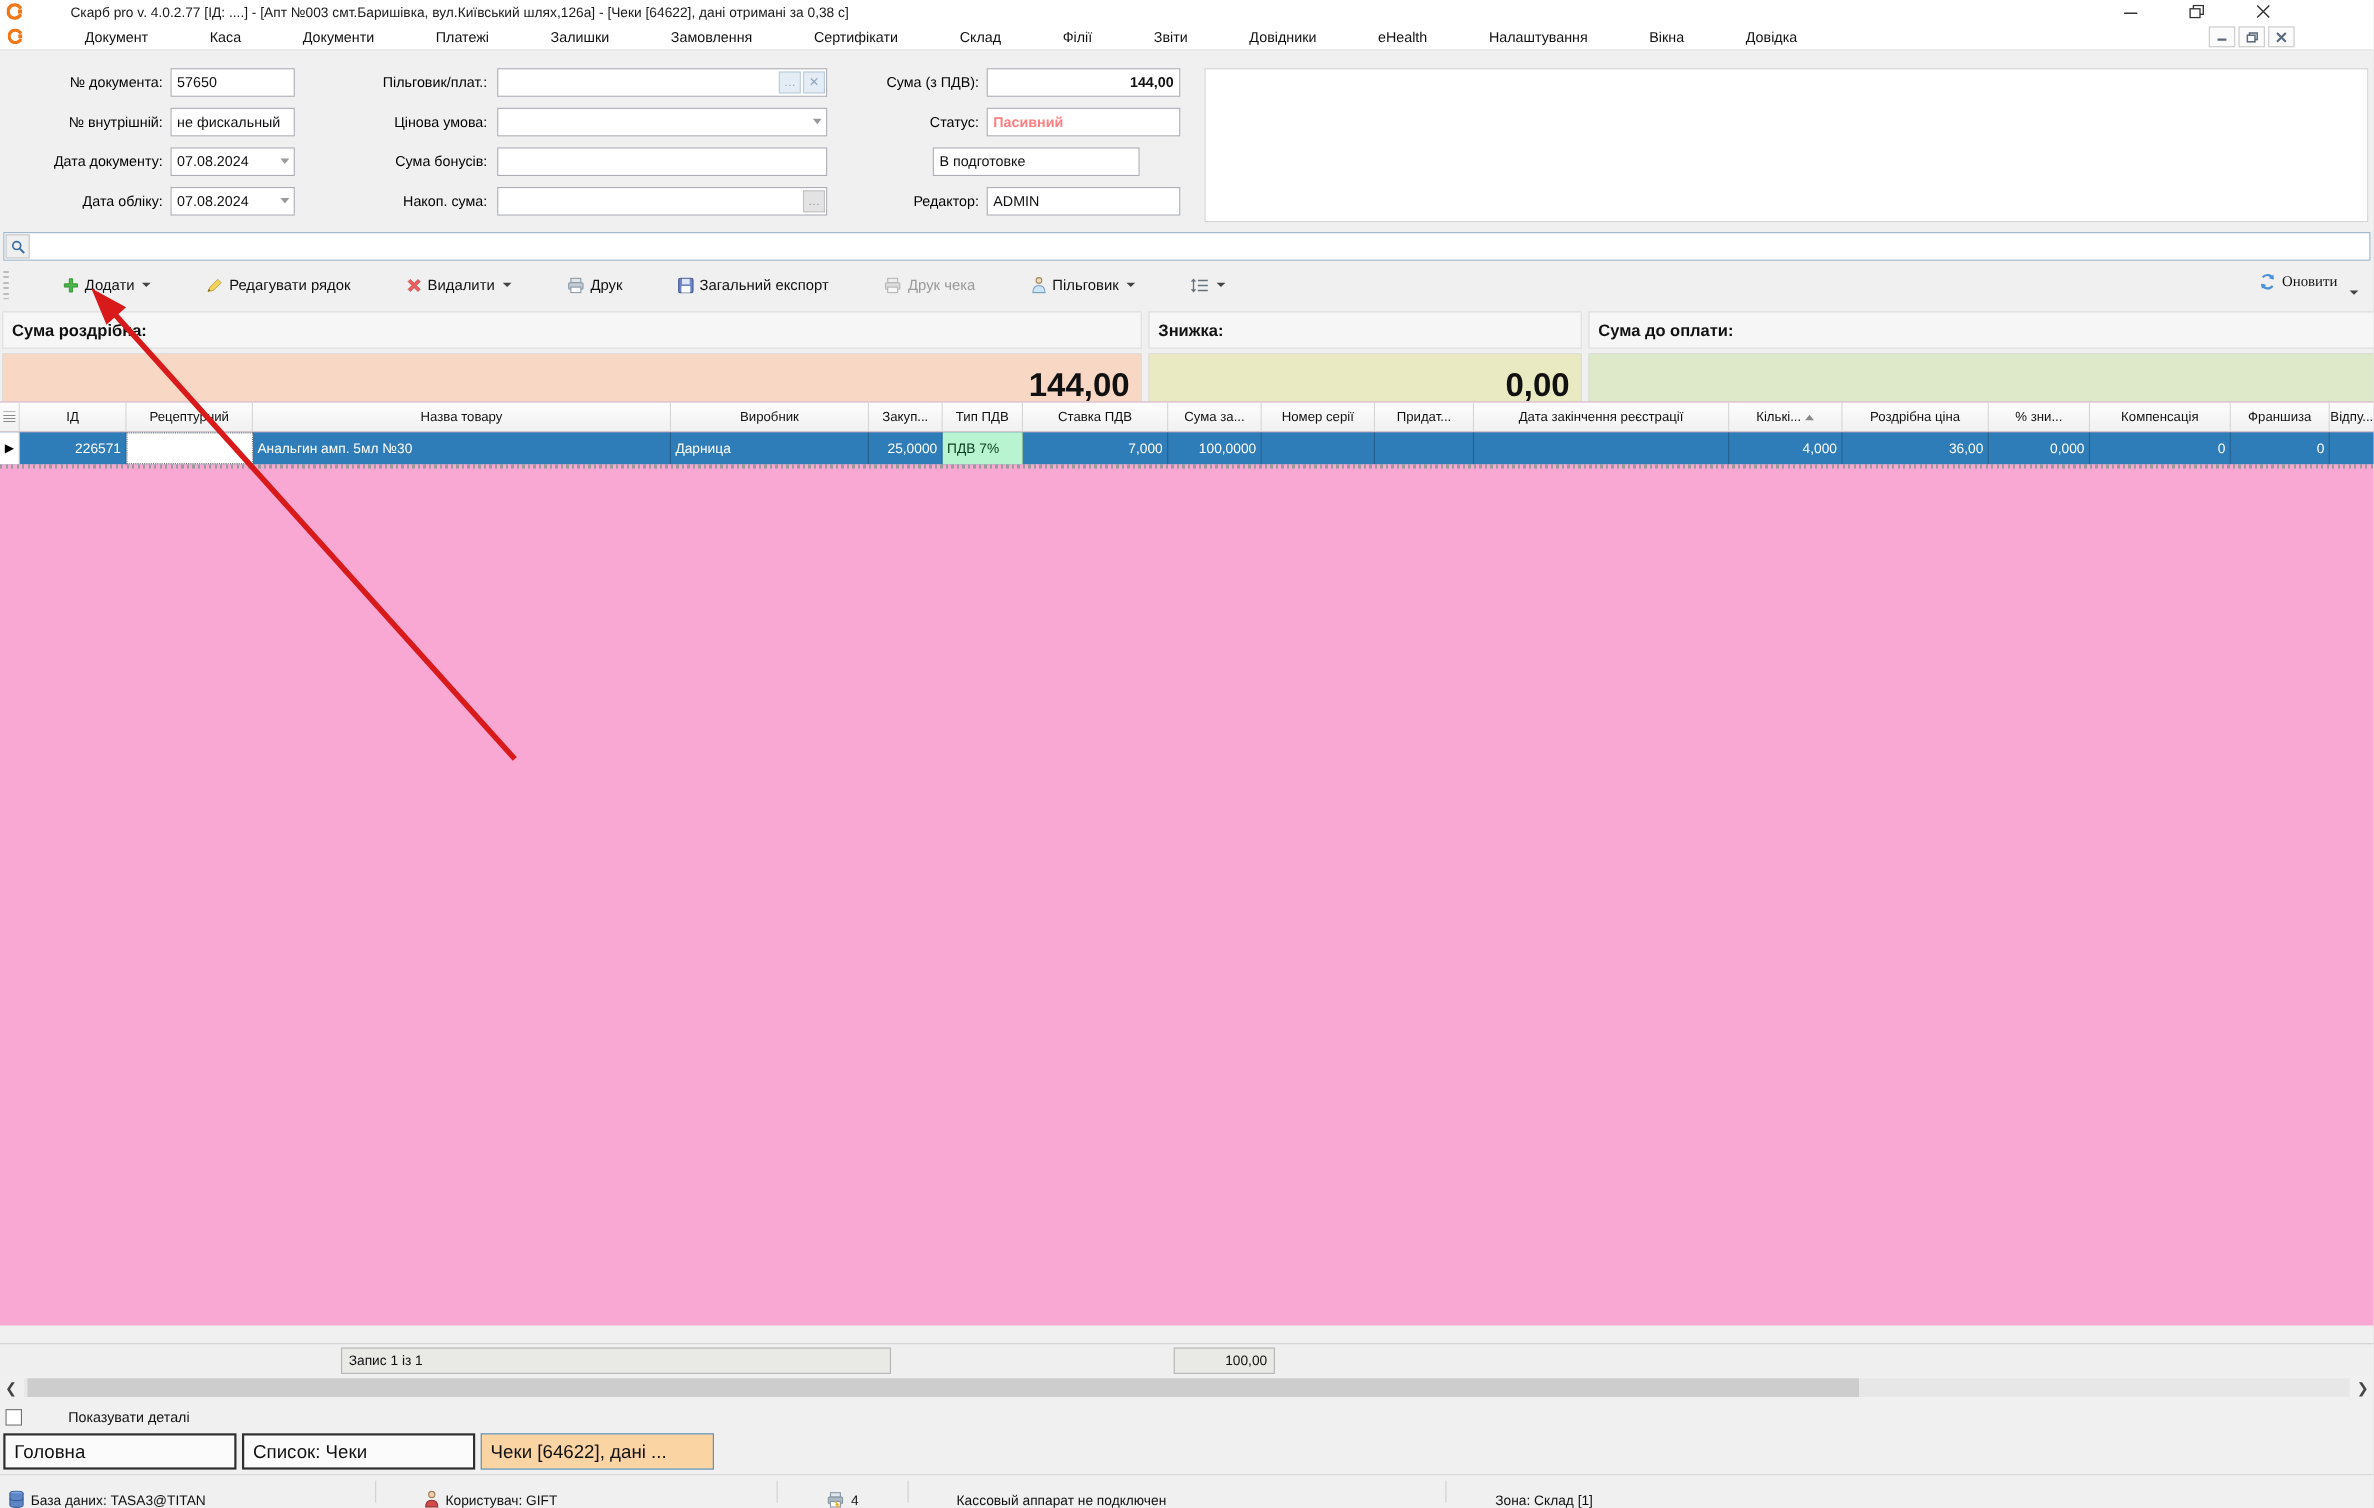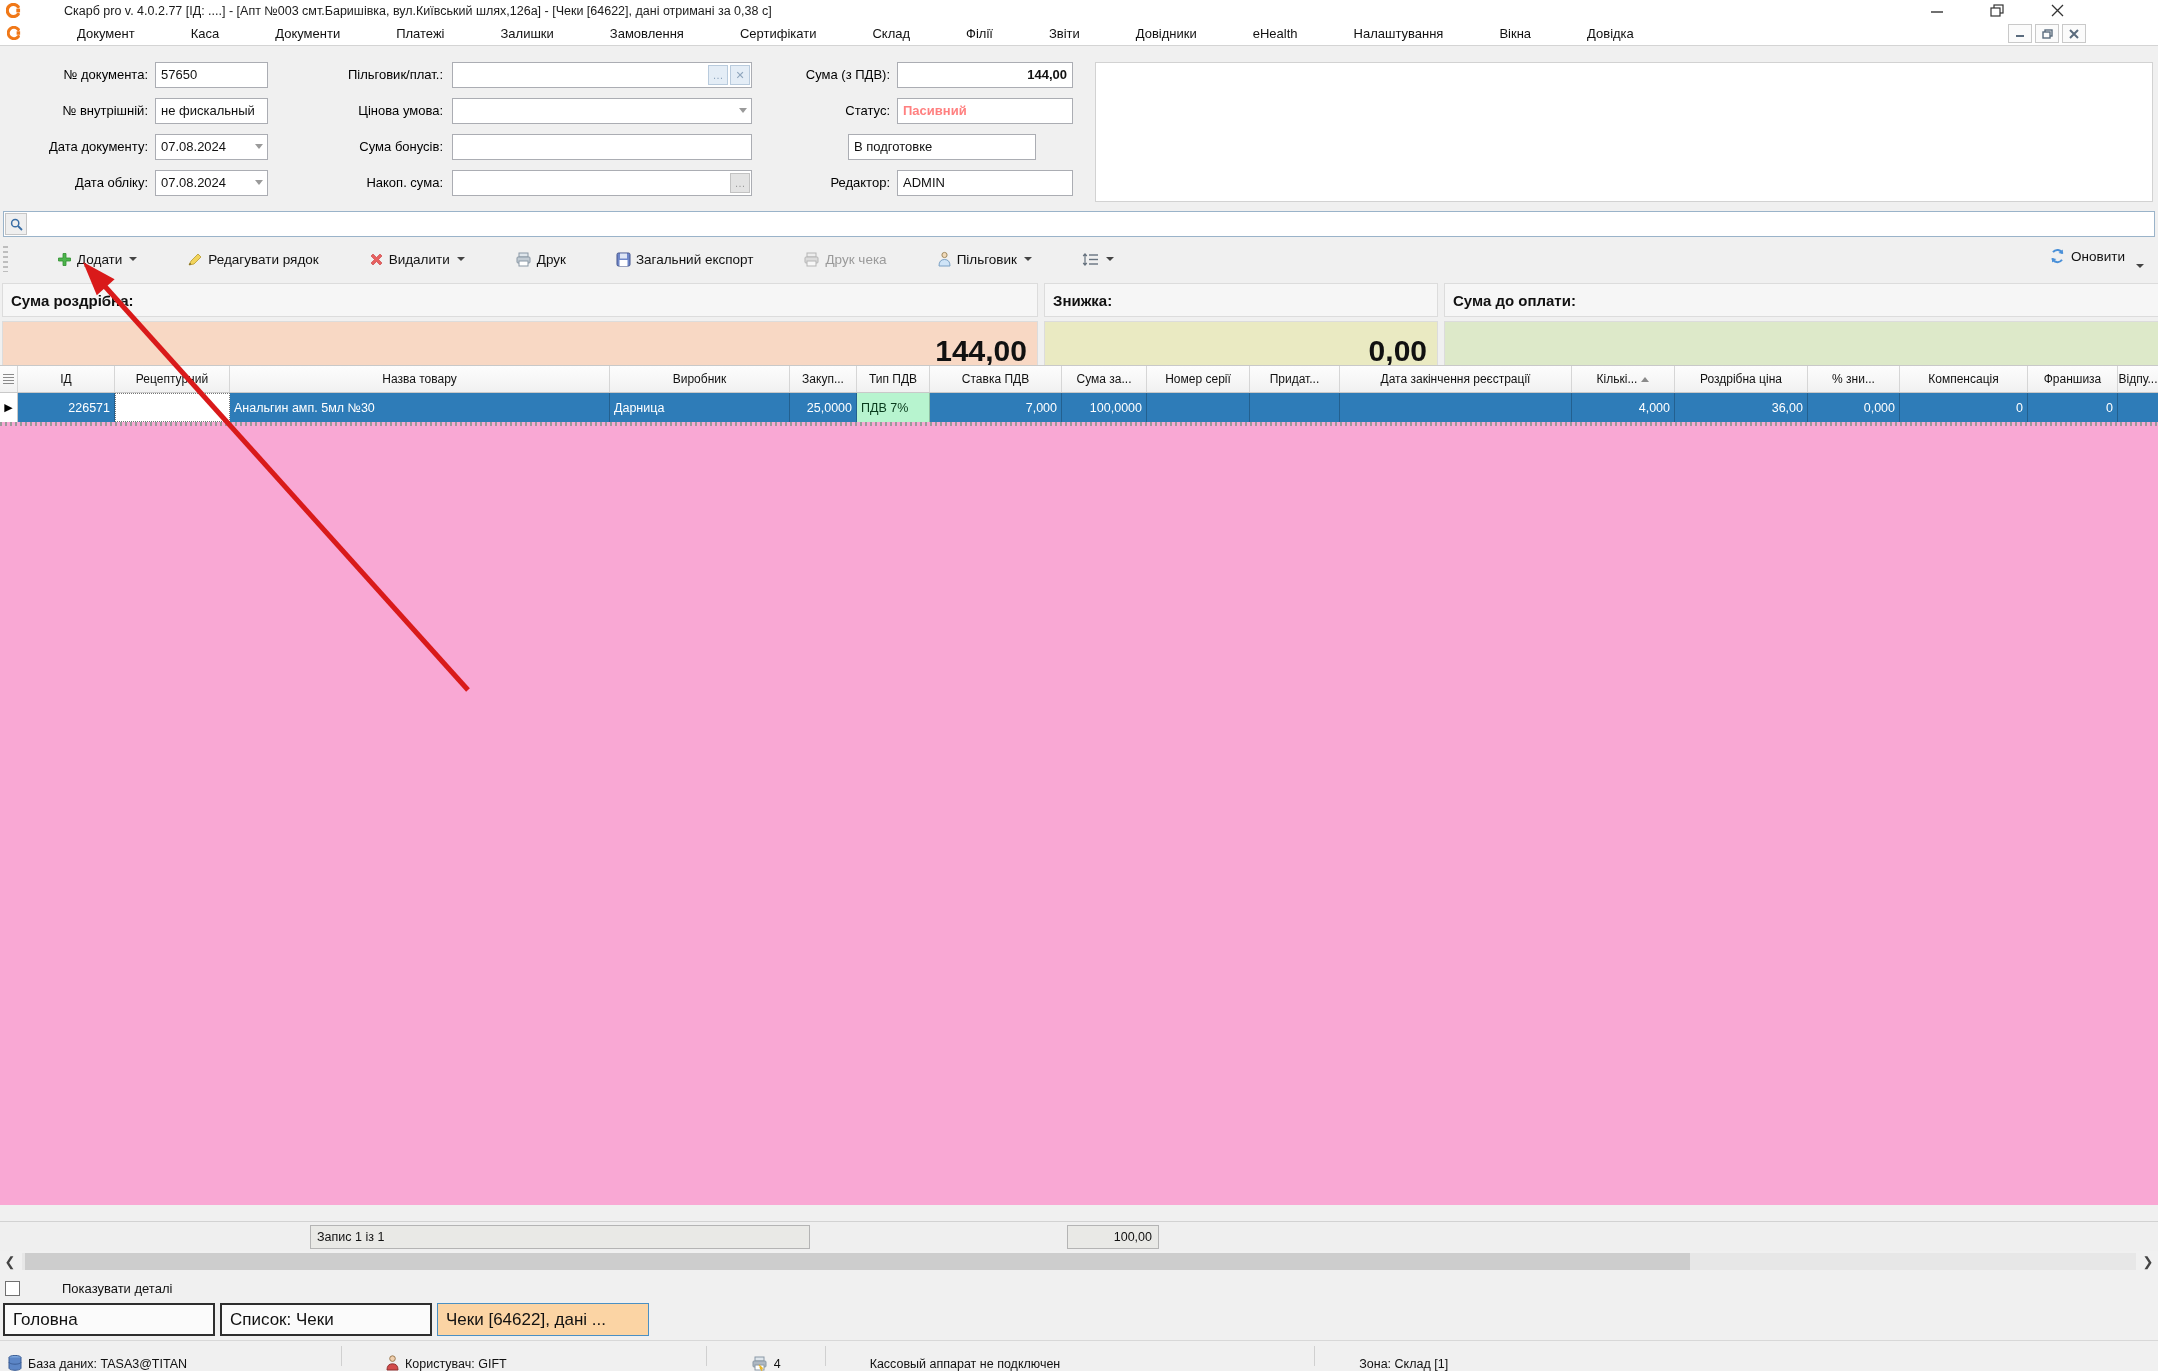--- a/index.html
+++ b/index.html
@@ -42,21 +42,21 @@
   .search-input { border:none; outline:none; flex:1; font-size:13px; font-family:"Liberation Sans",sans-serif; color:#333; background:transparent; padding:0 6px; }
   .search-input::placeholder { color:#8f8f8f; }
 
   
   .toolbar { top:240px; height:38px; display:flex; align-items:center; }
   .grip { width:5px; height:26px; margin:0 6px 0 3px;
           background:repeating-linear-gradient(to bottom,#bdbdbd 0 2px,transparent 2px 5px); }
   .tbtn { display:flex; align-items:center; gap:5px; font-size:13.5px; padding:4px 7px; white-space:nowrap; cursor:default; }
   .tbtn .caret { width:0; height:0; border-left:4px solid transparent; border-right:4px solid transparent; border-top:4px solid #444; margin-left:2px; }
   .tbtn.disabled { color:#9a9a9a; }
-  .toolbar-right { position:absolute; right:14px; top:4px; display:flex; align-items:flex-start; }
+  .toolbar-right { position:absolute; right:14px; top:4px; display:flex; align-items:flex-start;font-family:Liberation Serif, serif; }
   .refresh-caret { width:0; height:0; border-left:4px solid transparent; border-right:4px solid transparent; border-top:4px solid #444; margin:20px 0 0 4px; }
 
   
   .totals { top:281px; height:100px; }
   .tot-sec { position:absolute; top:2px; }
   .tot-label { height:34px; background:#f6f6f6; border:1px solid #dcdcdc; font-size:15px; font-weight:bold; padding:8px 0 0 8px; }
   .tot-value { margin-top:4px; height:54px; border:1px solid #dcdcdc; font-size:30px; font-weight:bold; text-align:right; padding:12px 10px 0 0; font-family:"Liberation Sans",sans-serif; }
   .sec1 { left:2px; width:1036px; } .sec2 { left:1044px; width:394px; } .sec3 { left:1444px; width:847px; }
 
   

